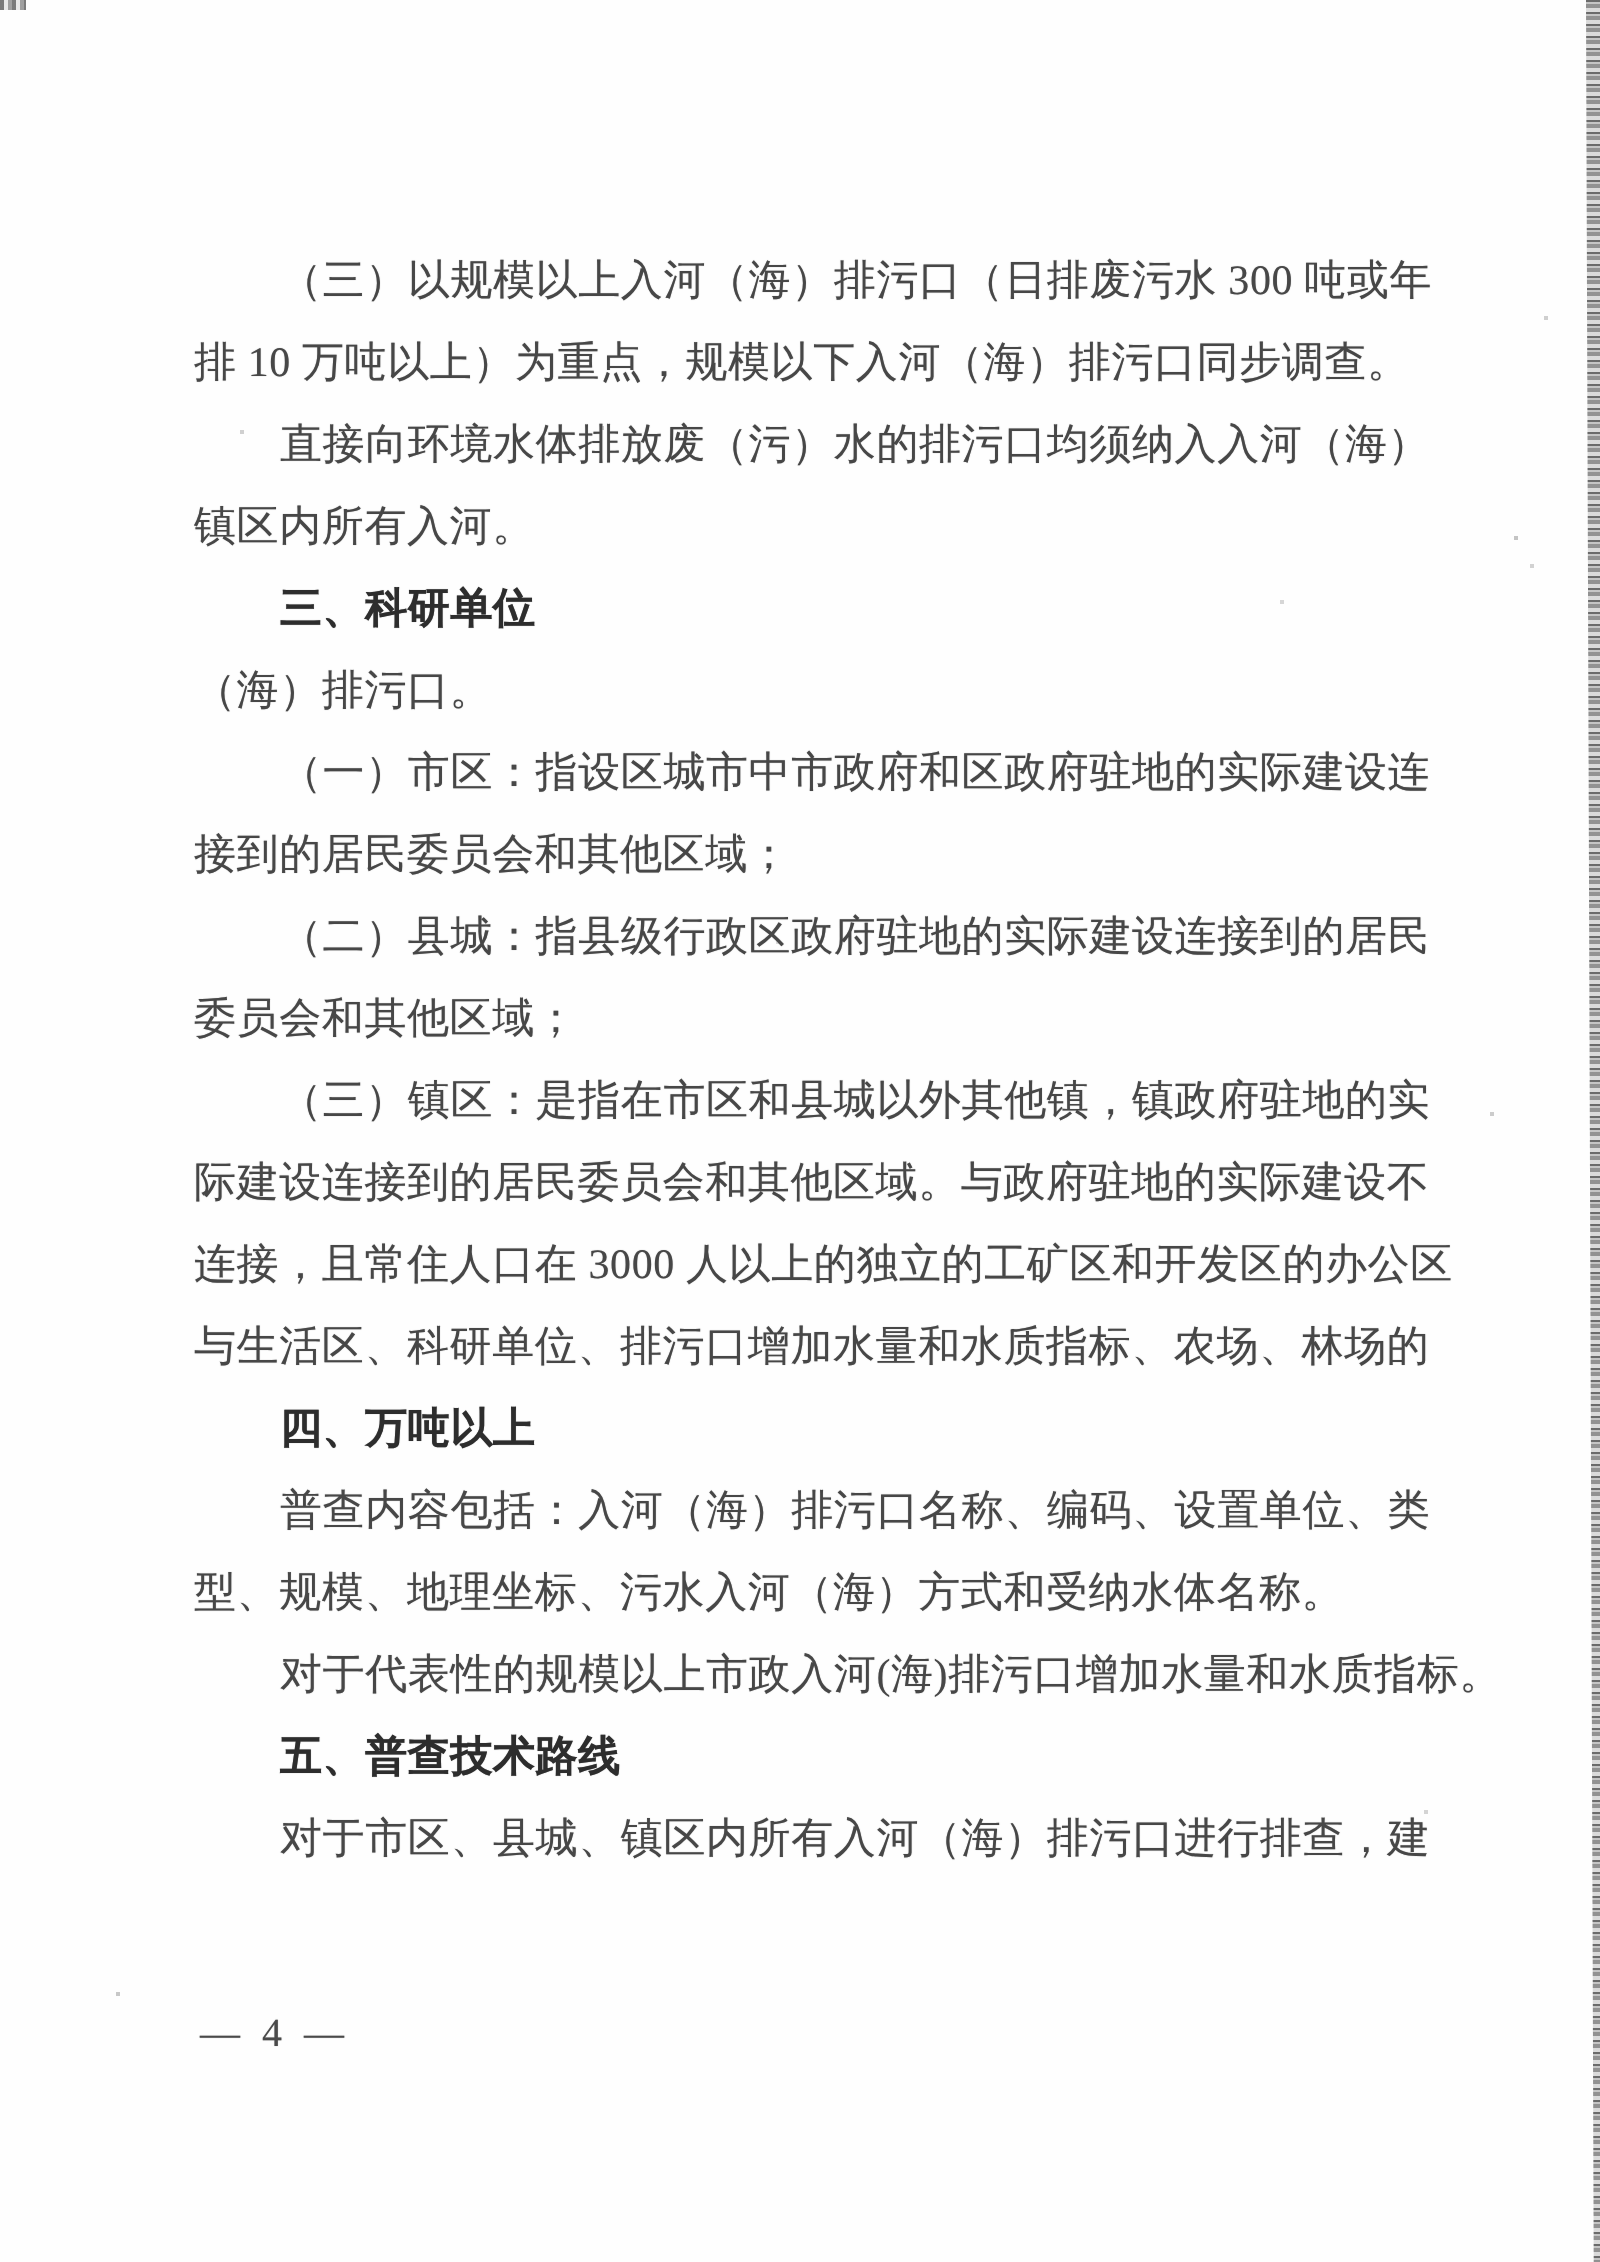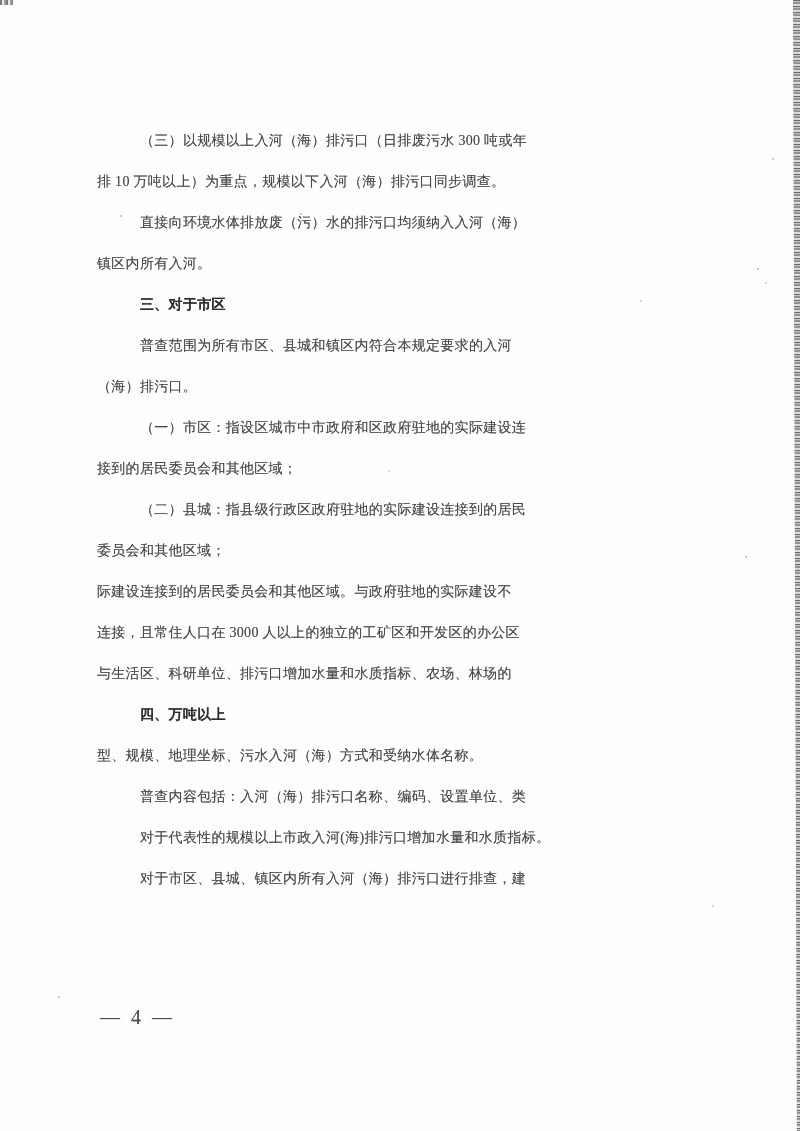--- a/index.html
+++ b/index.html
@@ -55,21 +55,21 @@
     );
   }
   .content {
     position: absolute;
     left: 97px; top: 120px;
     width: 628px;
   }
   .line {
     height: 41px;
     line-height: 41px;
-    font-size: 14px;
+    font-size: 21px;
     color: #474747;
     white-space: pre;
     letter-spacing: 0.3px;
     text-shadow: 0 0 0.5px rgba(90,90,90,0.55);
   }
   .indent { padding-left: 43px; }
   .heading {
     font-weight: bold;
     color: #2d2d2d;
     font-family: "Liberation Sans", sans-serif;
@@ -93,32 +93,33 @@
 
   <div class="noise"></div>
   <div class="corner-speck"></div>
   <div class="edge-band"></div>
 
   <div class="content">
     <div class="line indent">（三）以规模以上入河（海）排污口（日排废污水 300 吨或年</div>
     <div class="line">排 10 万吨以上）为重点，规模以下入河（海）排污口同步调查。</div>
     <div class="line indent">直接向环境水体排放废（污）水的排污口均须纳入入河（海）</div>
     <div class="line">镇区内所有入河。</div>
-    <div class="line indent heading">三、对于市区</div>
-    <div class="line indent">普查范围为所有市区、县城和镇区内符合本规定要求的入河</div>
+    <div class="line indent heading">三、科研单位</div>
     <div class="line">（海）排污口。</div>
     <div class="line indent">（一）市区：指设区城市中市政府和区政府驻地的实际建设连</div>
     <div class="line">接到的居民委员会和其他区域；</div>
     <div class="line indent">（二）县城：指县级行政区政府驻地的实际建设连接到的居民</div>
     <div class="line">委员会和其他区域；</div>
+    <div class="line indent">（三）镇区：是指在市区和县城以外其他镇，镇政府驻地的实</div>
     <div class="line">际建设连接到的居民委员会和其他区域。与政府驻地的实际建设不</div>
     <div class="line">连接，且常住人口在 3000 人以上的独立的工矿区和开发区的办公区</div>
     <div class="line">与生活区、科研单位、排污口增加水量和水质指标、农场、林场的</div>
     <div class="line indent heading">四、万吨以上</div>
+    <div class="line indent">普查内容包括：入河（海）排污口名称、编码、设置单位、类</div>
     <div class="line">型、规模、地理坐标、污水入河（海）方式和受纳水体名称。</div>
-    <div class="line indent">普查内容包括：入河（海）排污口名称、编码、设置单位、类</div>
     <div class="line indent">对于代表性的规模以上市政入河(海)排污口增加水量和水质指标。</div>
+    <div class="line indent heading">五、普查技术路线</div>
     <div class="line indent">对于市区、县城、镇区内所有入河（海）排污口进行排查，建</div>
   </div>
 
   <div class="footer">— 4 —</div>
 
 </div>
 
 </body></html>

